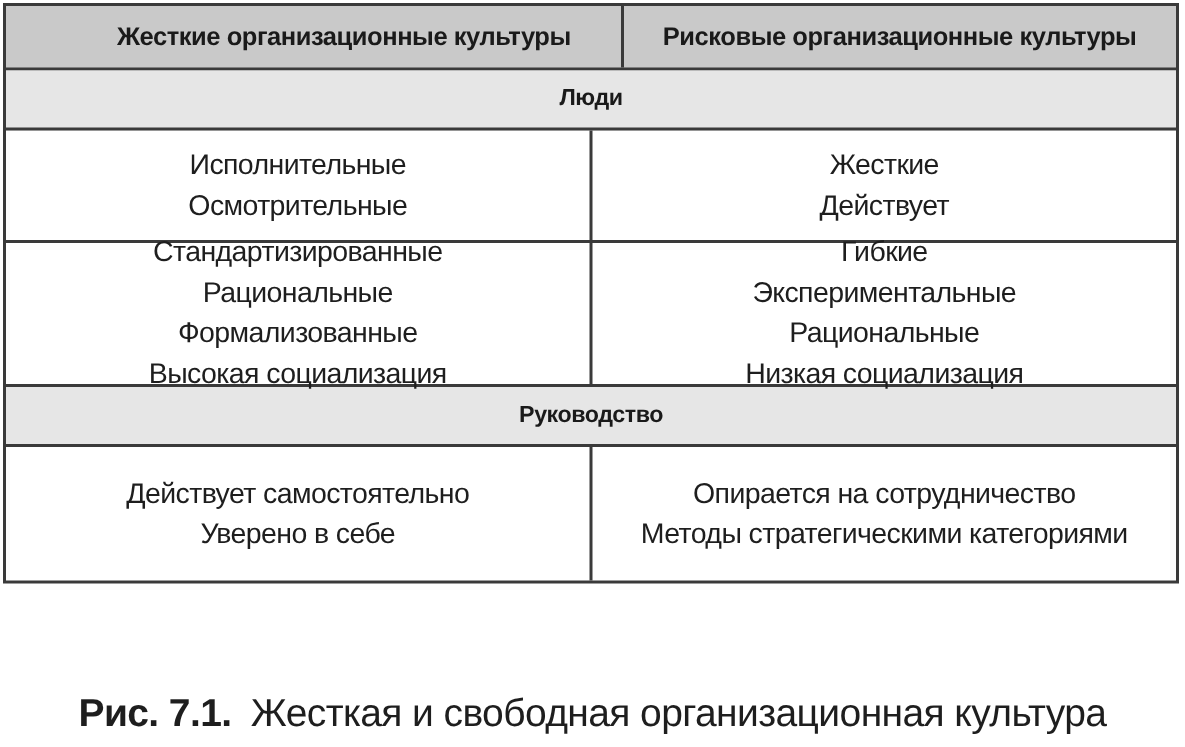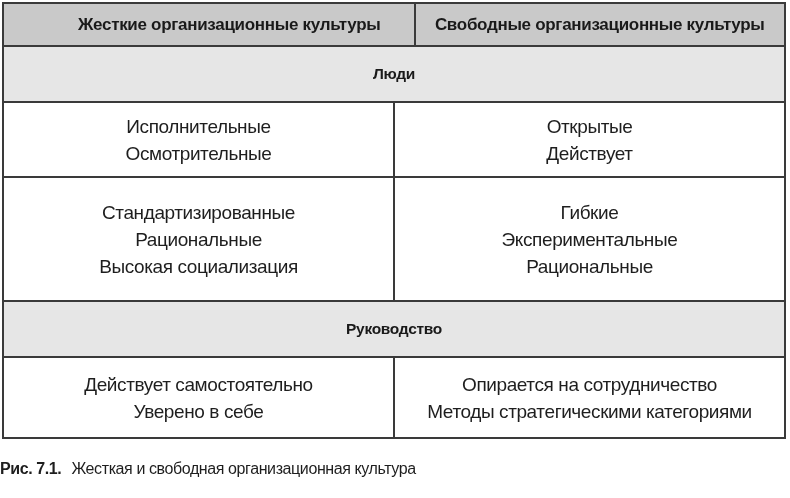--- a/index.html
+++ b/index.html
@@ -10,63 +10,65 @@
     border: 2px solid #3a3a3a; box-sizing: border-box;
     font-stretch: condensed;
   }
   .row { display: flex; border-bottom: 2px solid #3a3a3a; box-sizing: border-box; }
   .row:last-child { border-bottom: none; }
   .cell { flex: 1; display: flex; flex-direction: column; justify-content: center; align-items: center;
           text-align: center; box-sizing: border-box; }
   .cell + .cell { border-left: 2px solid #3a3a3a; }
   .head-row { height: 43px; background: #c9c9c9; padding-left: 41px; }
   .head-row .cell { font-weight: bold; font-size: 17px; letter-spacing: -0.3px; }
-  .section-row { height: 56px; background: #e6e6e6; }
+  .section-row { height: 40px; background: #e6e6e6; }
   .section-row .cell { font-weight: bold; font-size: 15.5px; letter-spacing: -0.3px; }
   .body-row .cell { font-size: 19px; line-height: 27px; letter-spacing: -0.4px; color: #1e1e1e; }
   .r-people { height: 75px; }
-  .r-methods { height: 124px; justify-content: center; }
-  .r-lead { height: 79px; }
-  .caption { position: absolute; left: 0; width: 790px; top: 460px; text-align: left;
-             font-size: 16px; letter-spacing: -0.4px; color: #1e1e1e; }
+  .r-methods { height: 96px; justify-content: center; }
+  .r-lead { height: 89px; }
+  .caption { position: absolute; left: 0; width: 790px; top: 460px; text-align: center;
+             font-size: 26px; letter-spacing: -0.4px; color: #1e1e1e; }
   .caption .num { font-weight: bold; margin-right: 6px; }
 </style>
 </head>
 <body>
 
 <div class="table">
   <div class="row head-row">
     <div class="cell">Жесткие организационные культуры</div>
-    <div class="cell">Свободные организационные культуры</div>
+    <div class="cell">Рисковые организационные культуры</div>
   </div>
 
   <div class="row section-row">
     <div class="cell">Люди</div>
   </div>
   <div class="row body-row r-people">
     <div class="cell">
       <span>Исполнительные</span>
       <span>Осмотрительные</span>
     </div>
     <div class="cell">
-      <span>Открытые</span>
+      <span>Жесткие</span>
       <span>Действует</span>
     </div>
   </div>
 
   <div class="row body-row r-methods">
     <div class="cell">
       <span>Стандартизированные</span>
       <span>Рациональные</span>
+      <span>Формализованные</span>
       <span>Высокая социализация</span>
     </div>
     <div class="cell">
       <span>Гибкие</span>
       <span>Экспериментальные</span>
       <span>Рациональные</span>
+      <span>Низкая социализация</span>
     </div>
   </div>
 
   <div class="row section-row">
     <div class="cell">Руководство</div>
   </div>
   <div class="row body-row r-lead">
     <div class="cell">
       <span>Действует самостоятельно</span>
       <span>Уверено в себе</span>

